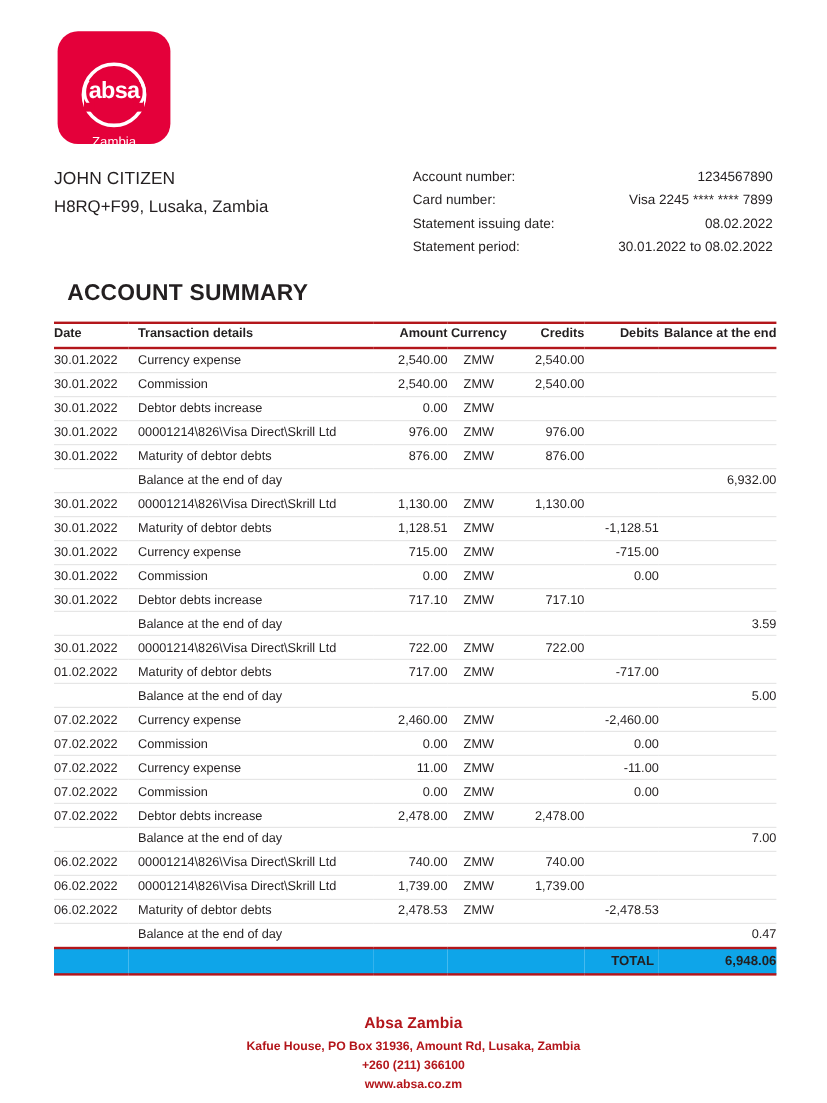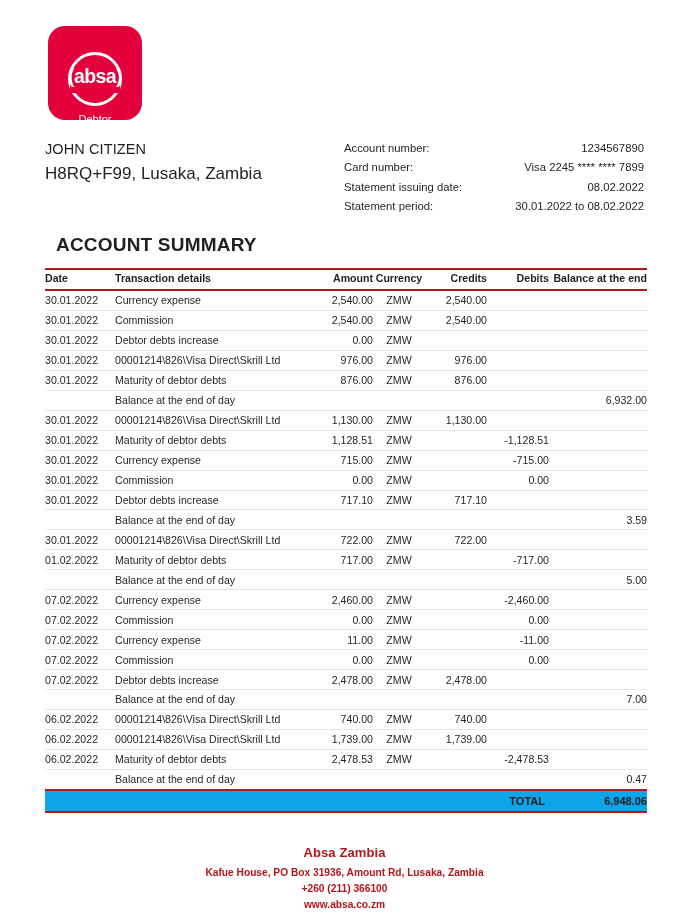--- a/index.html
+++ b/index.html
@@ -93,21 +93,21 @@
     align-items: flex-start;
   }
   .cust-name {
     font-size: 14.5px;
     font-weight: normal;
     letter-spacing: 0.1px;
     margin: 0 0 6px 0;
     line-height: 1.1;
   }
   .cust-addr {
-    font-size: 17px;
+    font-size: 14px;
     margin: 0;
     line-height: 1.2;
   }
   .acct-table {
     border-collapse: collapse;
     font-size: 11.3px;
     width: 300px;
   }
   .acct-table td {
     padding: 0 0 6.5px 0;
@@ -219,21 +219,21 @@
 
 <div class="page">
 
   <div class="logo-wrap">
     <div class="logo-tile">
       <div class="logo-ring">
         <div class="logo-ring-mask-l"></div>
         <div class="logo-ring-mask-r"></div>
       </div>
       <div class="logo-word">(absa)</div>
-      <div class="logo-sub">Debtor</div>
+      <div class="logo-sub">Zambia</div>
     </div>
   </div>
 
   <div class="meta-band">
     <div>
       <div class="cust-name">JOHN CITIZEN</div>
       <div class="cust-addr">H8RQ+F99, Lusaka, Zambia</div>
     </div>
     <table class="acct-table">
       <tbody id="acct-meta-body">

